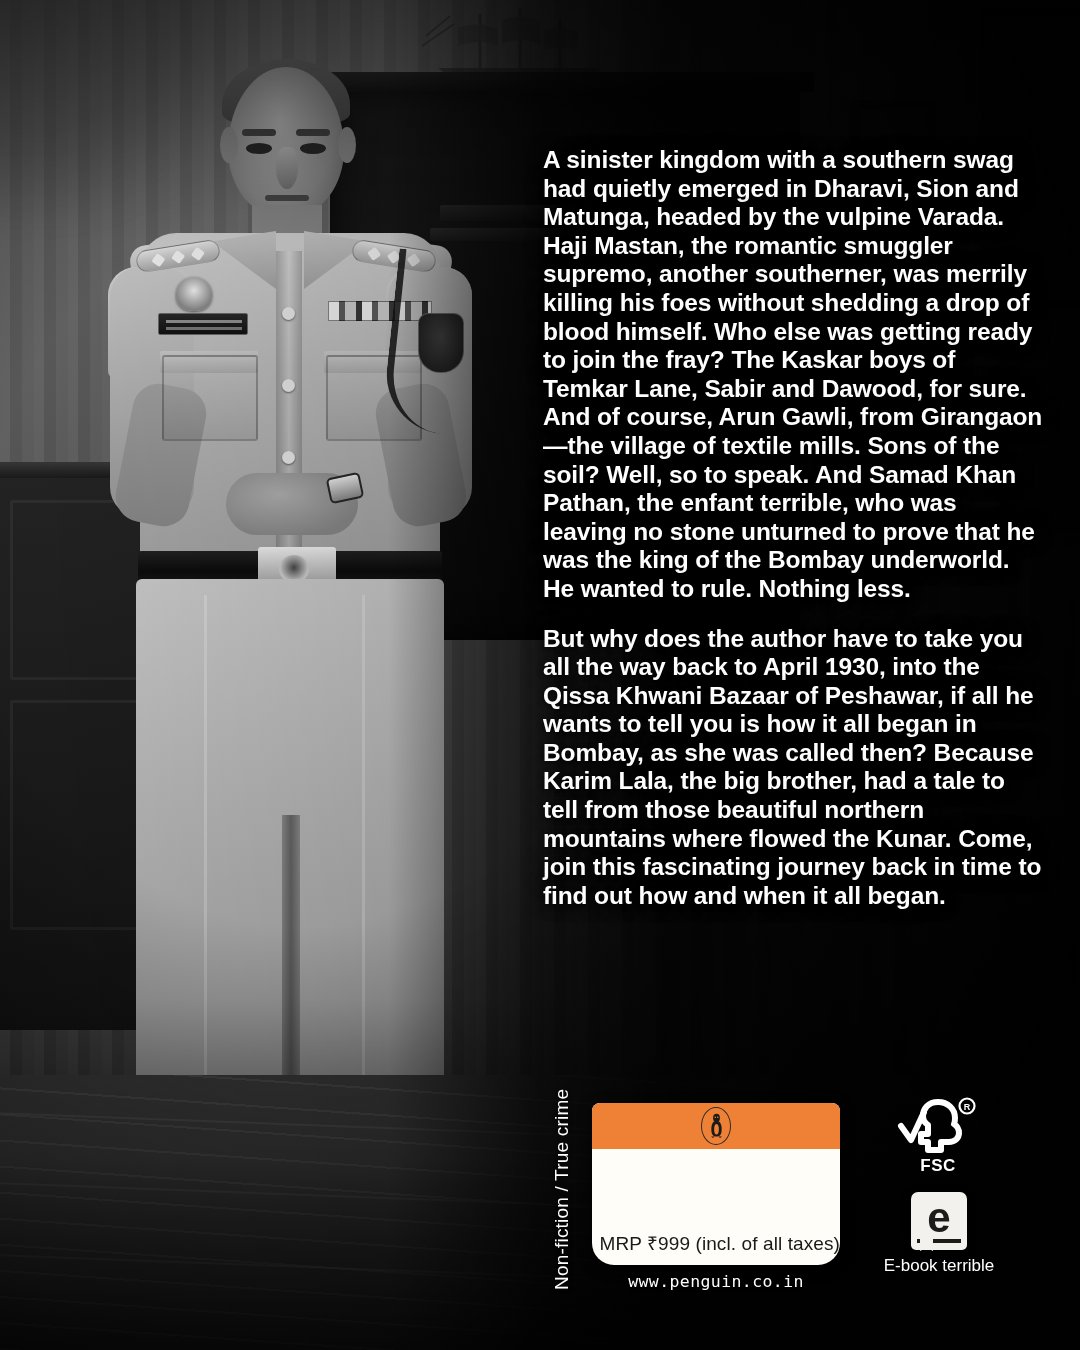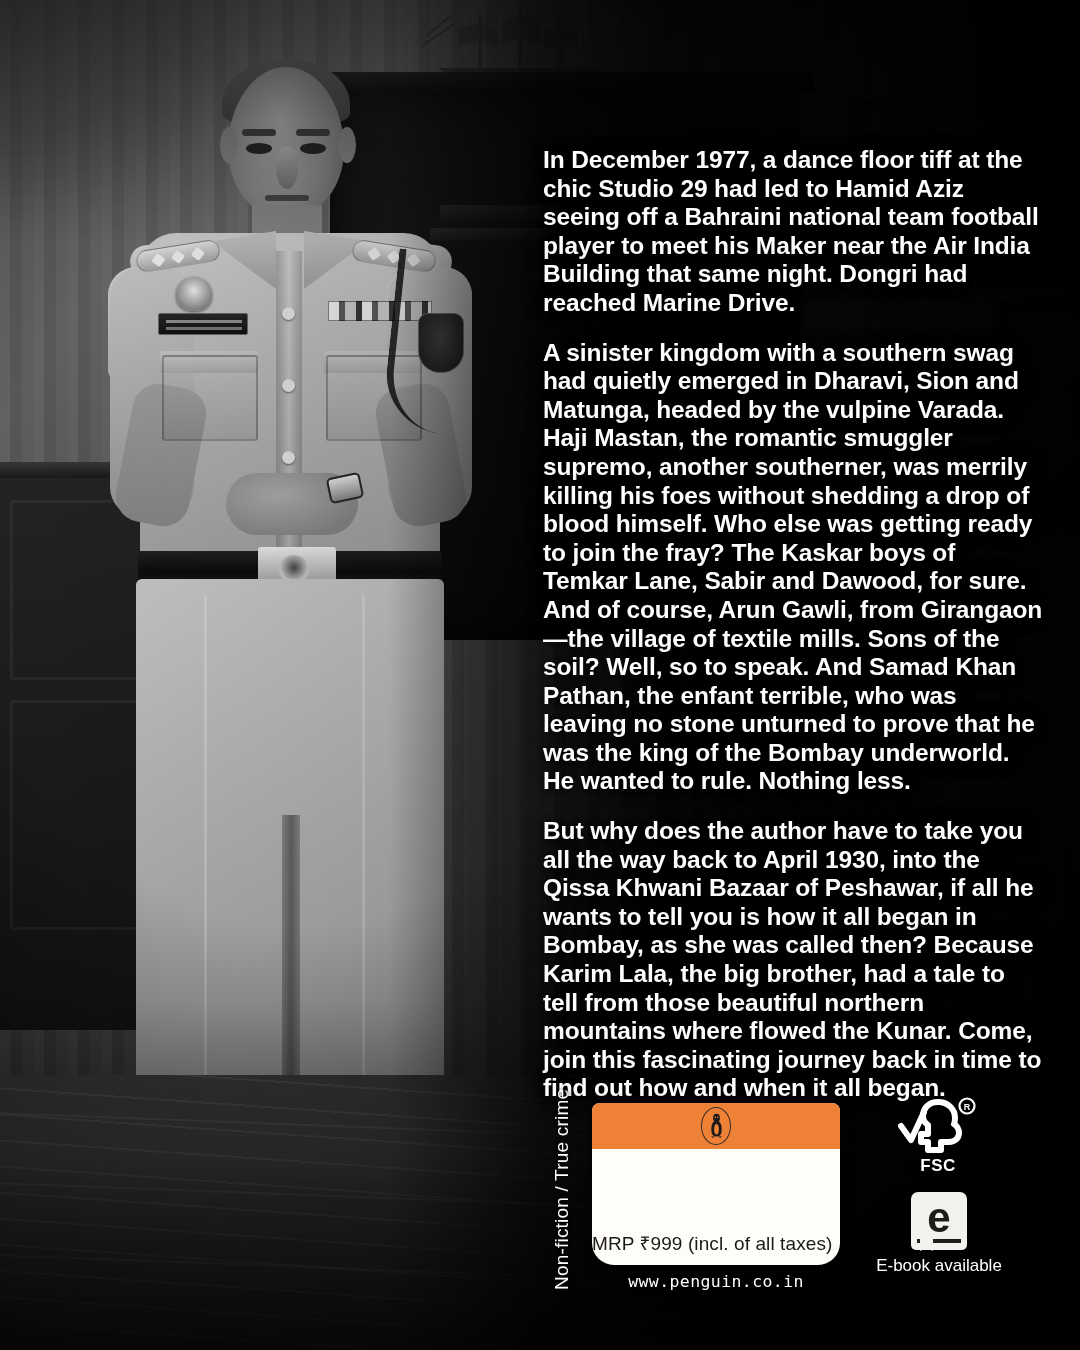--- a/index.html
+++ b/index.html
@@ -316,21 +316,21 @@
     display:flex; align-items:center; justify-content:center;
   }
   .penguin-oval {
     width:30px; height:38px;
     border:1.6px solid #2f2a27;
     border-radius:50%;
     display:flex; align-items:center; justify-content:center;
   }
   .mrp {
     position:absolute; left:0; bottom:9px; width:100%;
-    text-align:left;
+    text-align:right;
     color:#1b1a19; font-size:19px; letter-spacing:.1px;
   }
   .weburl {
     position:absolute; left:592px; top:1272px; width:248px;
     text-align:center;
     color:#fff; font-size:16.5px; font-weight:normal;
     font-family:"DejaVu Sans Mono", monospace;
     letter-spacing:.4px;
     text-shadow:0 1px 4px rgba(0,0,0,.85);
   }
@@ -465,21 +465,20 @@
     <div class="floor">
       <div class="floorline" style="left:0; top:58px; width:1080px; transform:rotate(2.2deg);"></div>
       <div class="floorline" style="left:0; top:128px; width:1080px; transform:rotate(2.2deg);"></div>
       <div class="floorline" style="left:0; top:200px; width:1080px; transform:rotate(2.2deg);"></div>
     </div>
 
     <div class="vignette"></div>
   </div>
 
   <div class="blurb">
-    <p>In December 1977, a dance floor tiff at the chic Studio 29 had led to Hamid Aziz seeing off a Bahraini national team football player to meet his Maker near the Air India Building that same night. Dongri had reached Marine Drive.</p>
     <p>A sinister kingdom with a southern swag had quietly emerged in Dharavi, Sion and Matunga, headed by the vulpine Varada. Haji Mastan, the romantic smuggler supremo, another southerner, was merrily killing his foes without shedding a drop of blood himself. Who else was getting ready to join the fray? The Kaskar boys of Temkar Lane, Sabir and Dawood, for sure. And of course, Arun Gawli, from Girangaon—the village of textile mills. Sons of the soil? Well, so to speak. And Samad Khan Pathan, the enfant terrible, who was leaving no stone unturned to prove that he was the king of the Bombay underworld. He wanted to rule. Nothing less.</p>
     <p>But why does the author have to take you all the way back to April 1930, into the Qissa Khwani Bazaar of Peshawar, if all he wants to tell you is how it all began in Bombay, as she was called then? Because Karim Lala, the big brother, had a tale to tell from those beautiful northern mountains where flowed the Kunar. Come, join this fascinating journey back in time to find out how and when it all began.</p>
   </div>
 
   <div class="genre-label">Non-fiction / True crime</div>
 
   <div class="barcode-box">
     <div class="penguin-band">
       <div class="penguin-oval">
         <svg width="15" height="26" viewBox="0 0 15 26">
@@ -506,16 +505,16 @@
     </svg>
     <div class="fsc-label">FSC</div>
   </div>
 
   <div class="ebook">
     <div class="ebook-icon">
       <span class="e">e</span>
       <span class="spine"></span>
       <span class="mark"></span>
     </div>
-    <div class="ebook-label">E-book available</div>
+    <div class="ebook-label">E-book terrible</div>
   </div>
 
 </div>
 
 </body></html>

